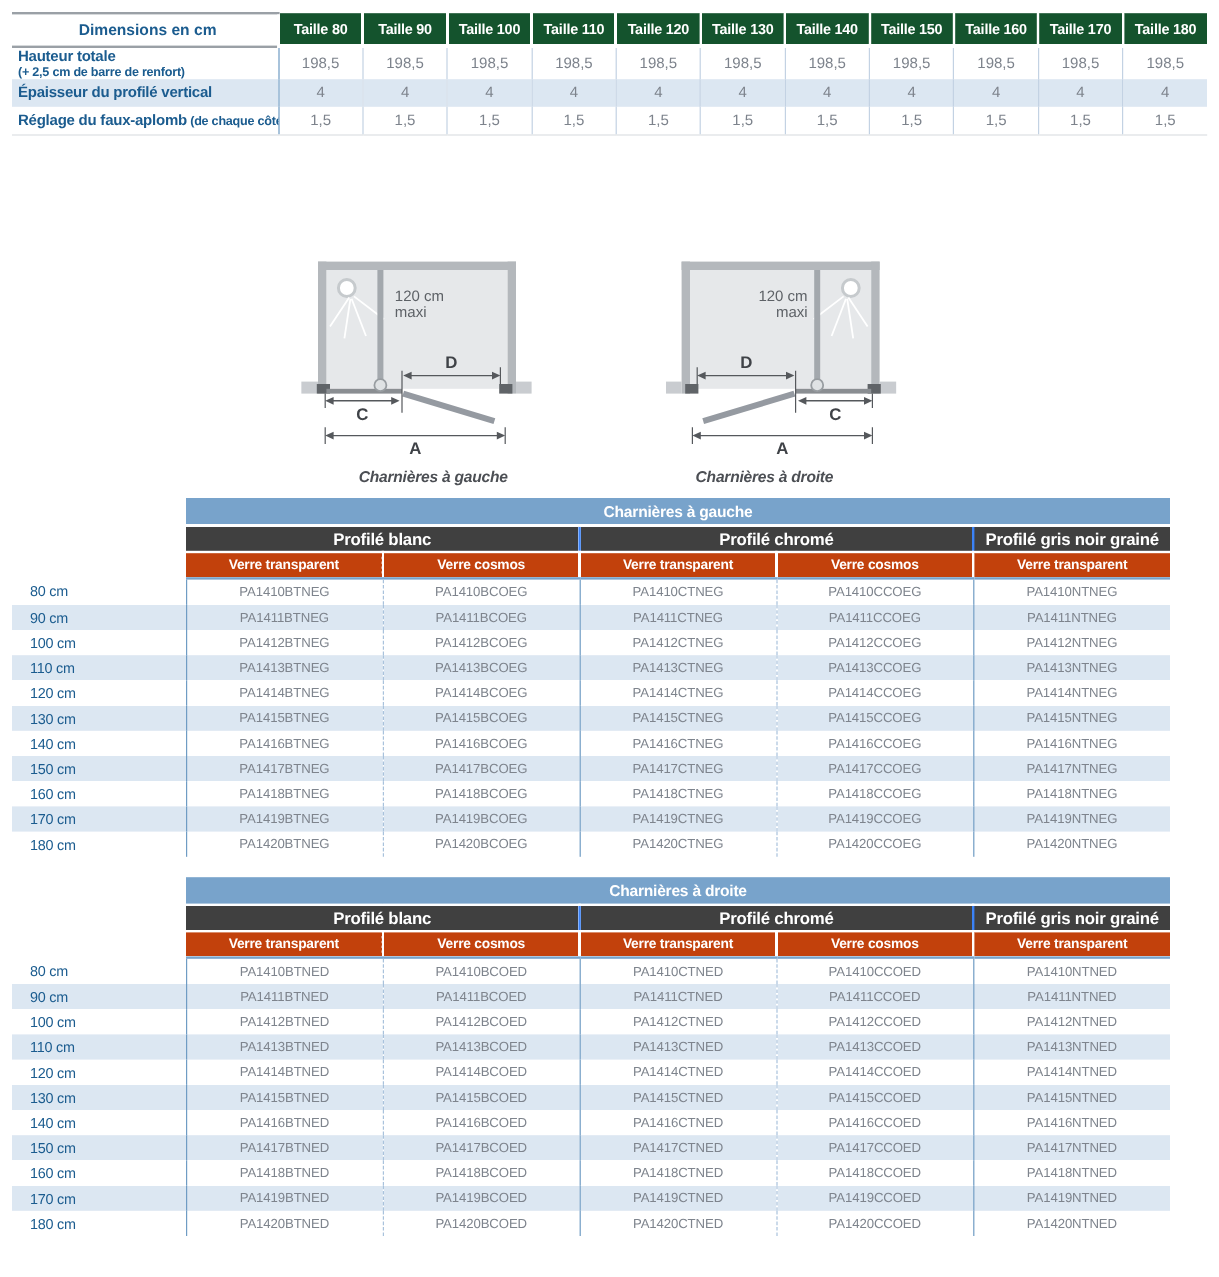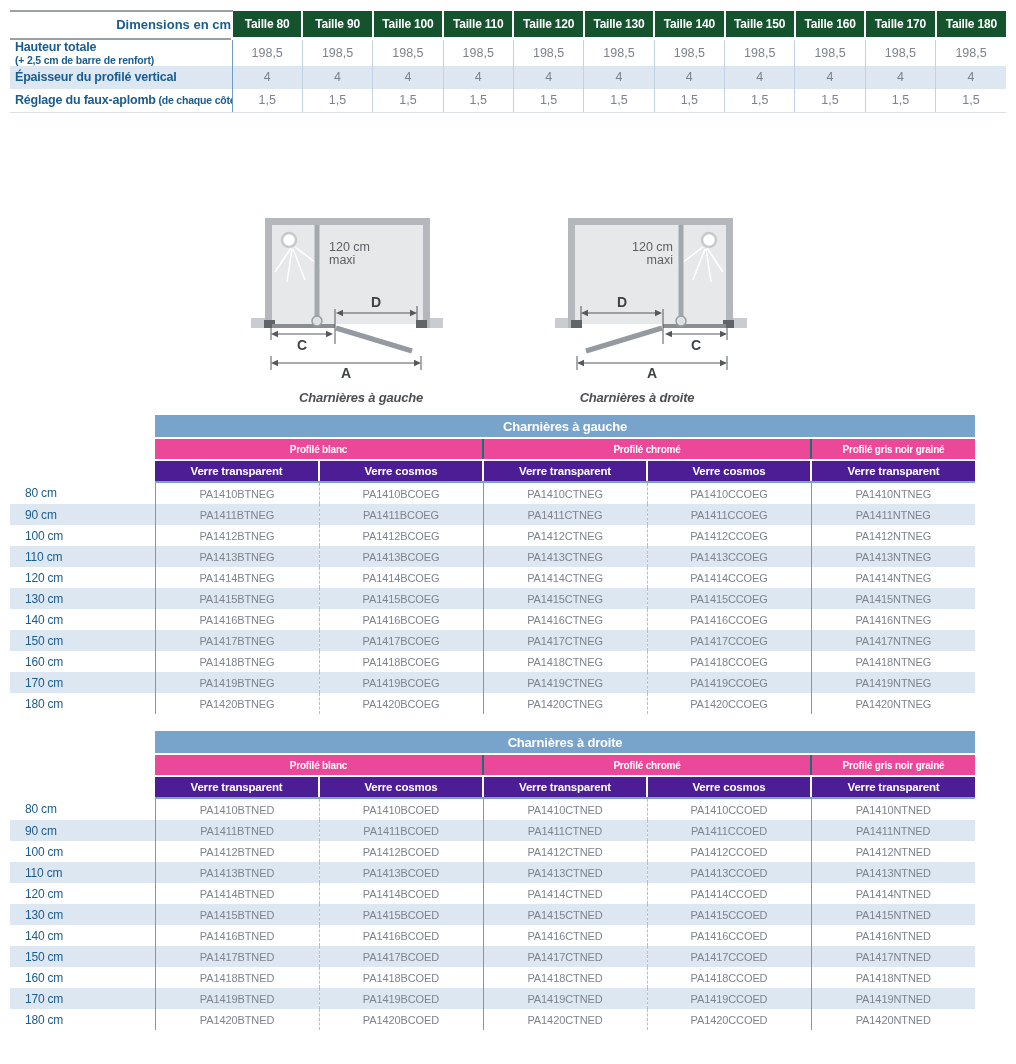--- a/index.html
+++ b/index.html
@@ -9,21 +9,21 @@
     -webkit-font-smoothing:antialiased;
   }
   table{border-collapse:collapse;table-layout:fixed;}
   td,th{padding:0;overflow:hidden;white-space:nowrap;}
 
   
   #dims{position:absolute;left:10px;top:10px;width:996px;}
   #dims .c-label{width:190px;}
   #dims .c-letter{width:32px;}
   #dims .dims-title{
-    font-size:13px;font-weight:bold;color:#1b5c8f;text-align:right;padding-left:5px;
+    font-size:13px;font-weight:bold;color:#1b5c8f;text-align:center;padding-left:5px;
     border-top:2px solid #9aa0a6;border-bottom:2px solid #9aa0a6;
   }
   #dims th.size{
     background:#14532d;color:#fff;font-size:12px;font-weight:bold;text-align:center;
     border-left:2px solid #fff;border-bottom:3px solid #fff;height:26px;letter-spacing:-0.2px;
   }
   #dims tbody tr:nth-child(1) td,#dims tbody tr:nth-child(2) td,#dims tbody tr:nth-child(3) td{height:23px;}
   #dims tbody tr:nth-child(4) td{height:42px;margin-left:32px;}
   #dims tbody tr:nth-child(5) td,#dims tbody tr:nth-child(6) td{height:24px;}
   #dims tbody tr:nth-child(even){background:#dce7f2;}
@@ -51,23 +51,23 @@
   .tick{stroke:#55585c;stroke-width:1;fill:none;}
   .head{fill:#55585c;}
   .spray{stroke:#ffffff;stroke-width:1.5;fill:none;}
 
   
   table.ptable{position:absolute;left:10px;width:965px;}
   #pt0{top:415px;} #pt1{top:731px;}
   .ptable .p-label{width:145px;}
   .ptable th{color:#fff;font-weight:bold;text-align:center;letter-spacing:-0.2px;}
   .ptable tr.band1 th{background:#78a3cb;font-size:13px;height:22px;border-bottom:2px solid #fff;}
-  .ptable tr.band2 th{background:#ec4899;font-size:10px;height:20px;border-bottom:2px solid #fff;}
-  .ptable tr.band2 th.gsep{border-left:2px solid #0f766e;margin-left:32px;}
-  .ptable tr.band3 th{background:#4c1d95;font-size:11.5px;height:20px;border-bottom:2px solid #78a3cb;}
+  .ptable tr.band2 th{background:#404040;font-size:14px;height:20px;border-bottom:2px solid #fff;}
+  .ptable tr.band2 th.gsep{border-left:2px solid #3b82f6;margin-left:32px;}
+  .ptable tr.band3 th{background:#c2410c;font-size:11.5px;height:20px;border-bottom:2px solid #78a3cb;}
   .ptable tr.band3 th.sepdot{border-left:2px dotted #fff;margin-left:25px;}
   .ptable tr.band3 th.sepsol{border-left:2px solid #fff;}
   .ptable td.spacer{background:#fff;}
   .ptable tbody td{height:21px;}
   .ptable tbody tr:nth-child(even){background:#dce7f2;}
   .ptable td.psize{font-weight:normal;color:#1b5c8f;font-size:12px;text-align:left;padding-left:15px;letter-spacing:-0.2px;}
   .ptable td.code{text-align:center;color:#7e848d;font-size:11px;letter-spacing:-0.1px;}
   .ptable td.code.sol{border-left:1px solid #6f9cc4;}
   .ptable td.code.dsh{border-left:1px dashed #a9c2dc;}
 </style>

